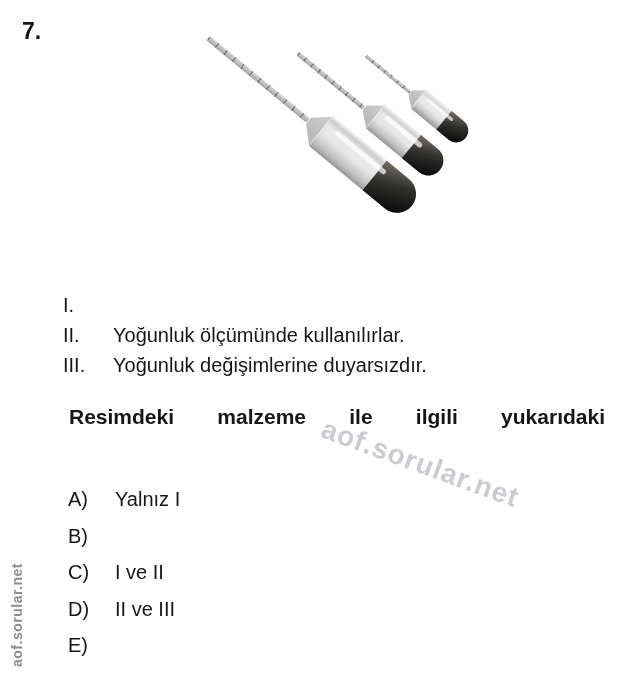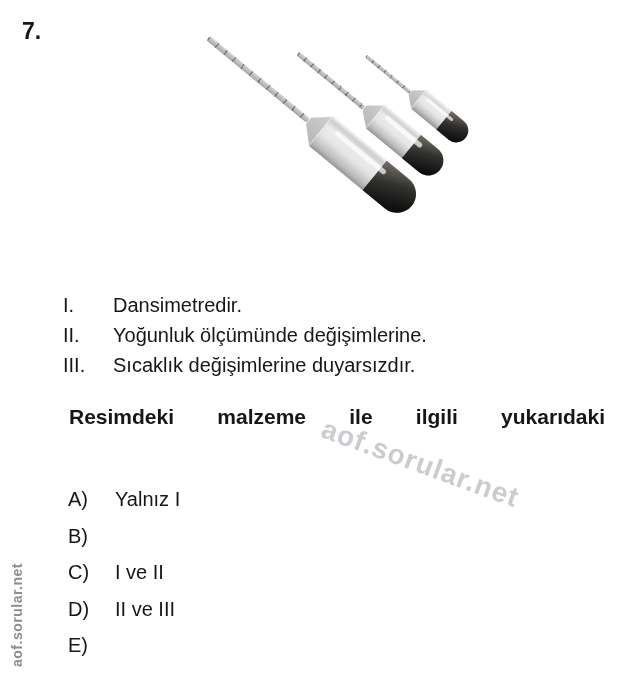--- a/index.html
+++ b/index.html
@@ -160,29 +160,28 @@
       <div class="taper"></div>
       <div class="bulb">
         <div class="tip"></div>
       </div>
     </div>
   </div>
 
   <div class="statements">
     <div class="statement-row">
       <span class="statement-numeral">I.</span>
-      <span class="statement-text">Dansimetredir.</span>
     </div>
     <div class="statement-row">
       <span class="statement-numeral">II.</span>
-      <span class="statement-text">Yoğunluk ölçümünde değişimlerine.</span>
+      <span class="statement-text">Yoğunluk ölçümünde kullanılırlar.</span>
     </div>
     <div class="statement-row">
       <span class="statement-numeral">III.</span>
-      <span class="statement-text">Sıcaklık değişimlerine duyarsızdır.</span>
+      <span class="statement-text">Yoğunluk değişimlerine duyarsızdır.</span>
     </div>
   </div>
 
   <div class="question">
     <div class="q-line justify">Resimdeki malzeme ile ilgili yukarıdaki</div>
   </div>
 
   <div class="options">
     <div class="option-row">
       <span class="option-letter">A)</span>

